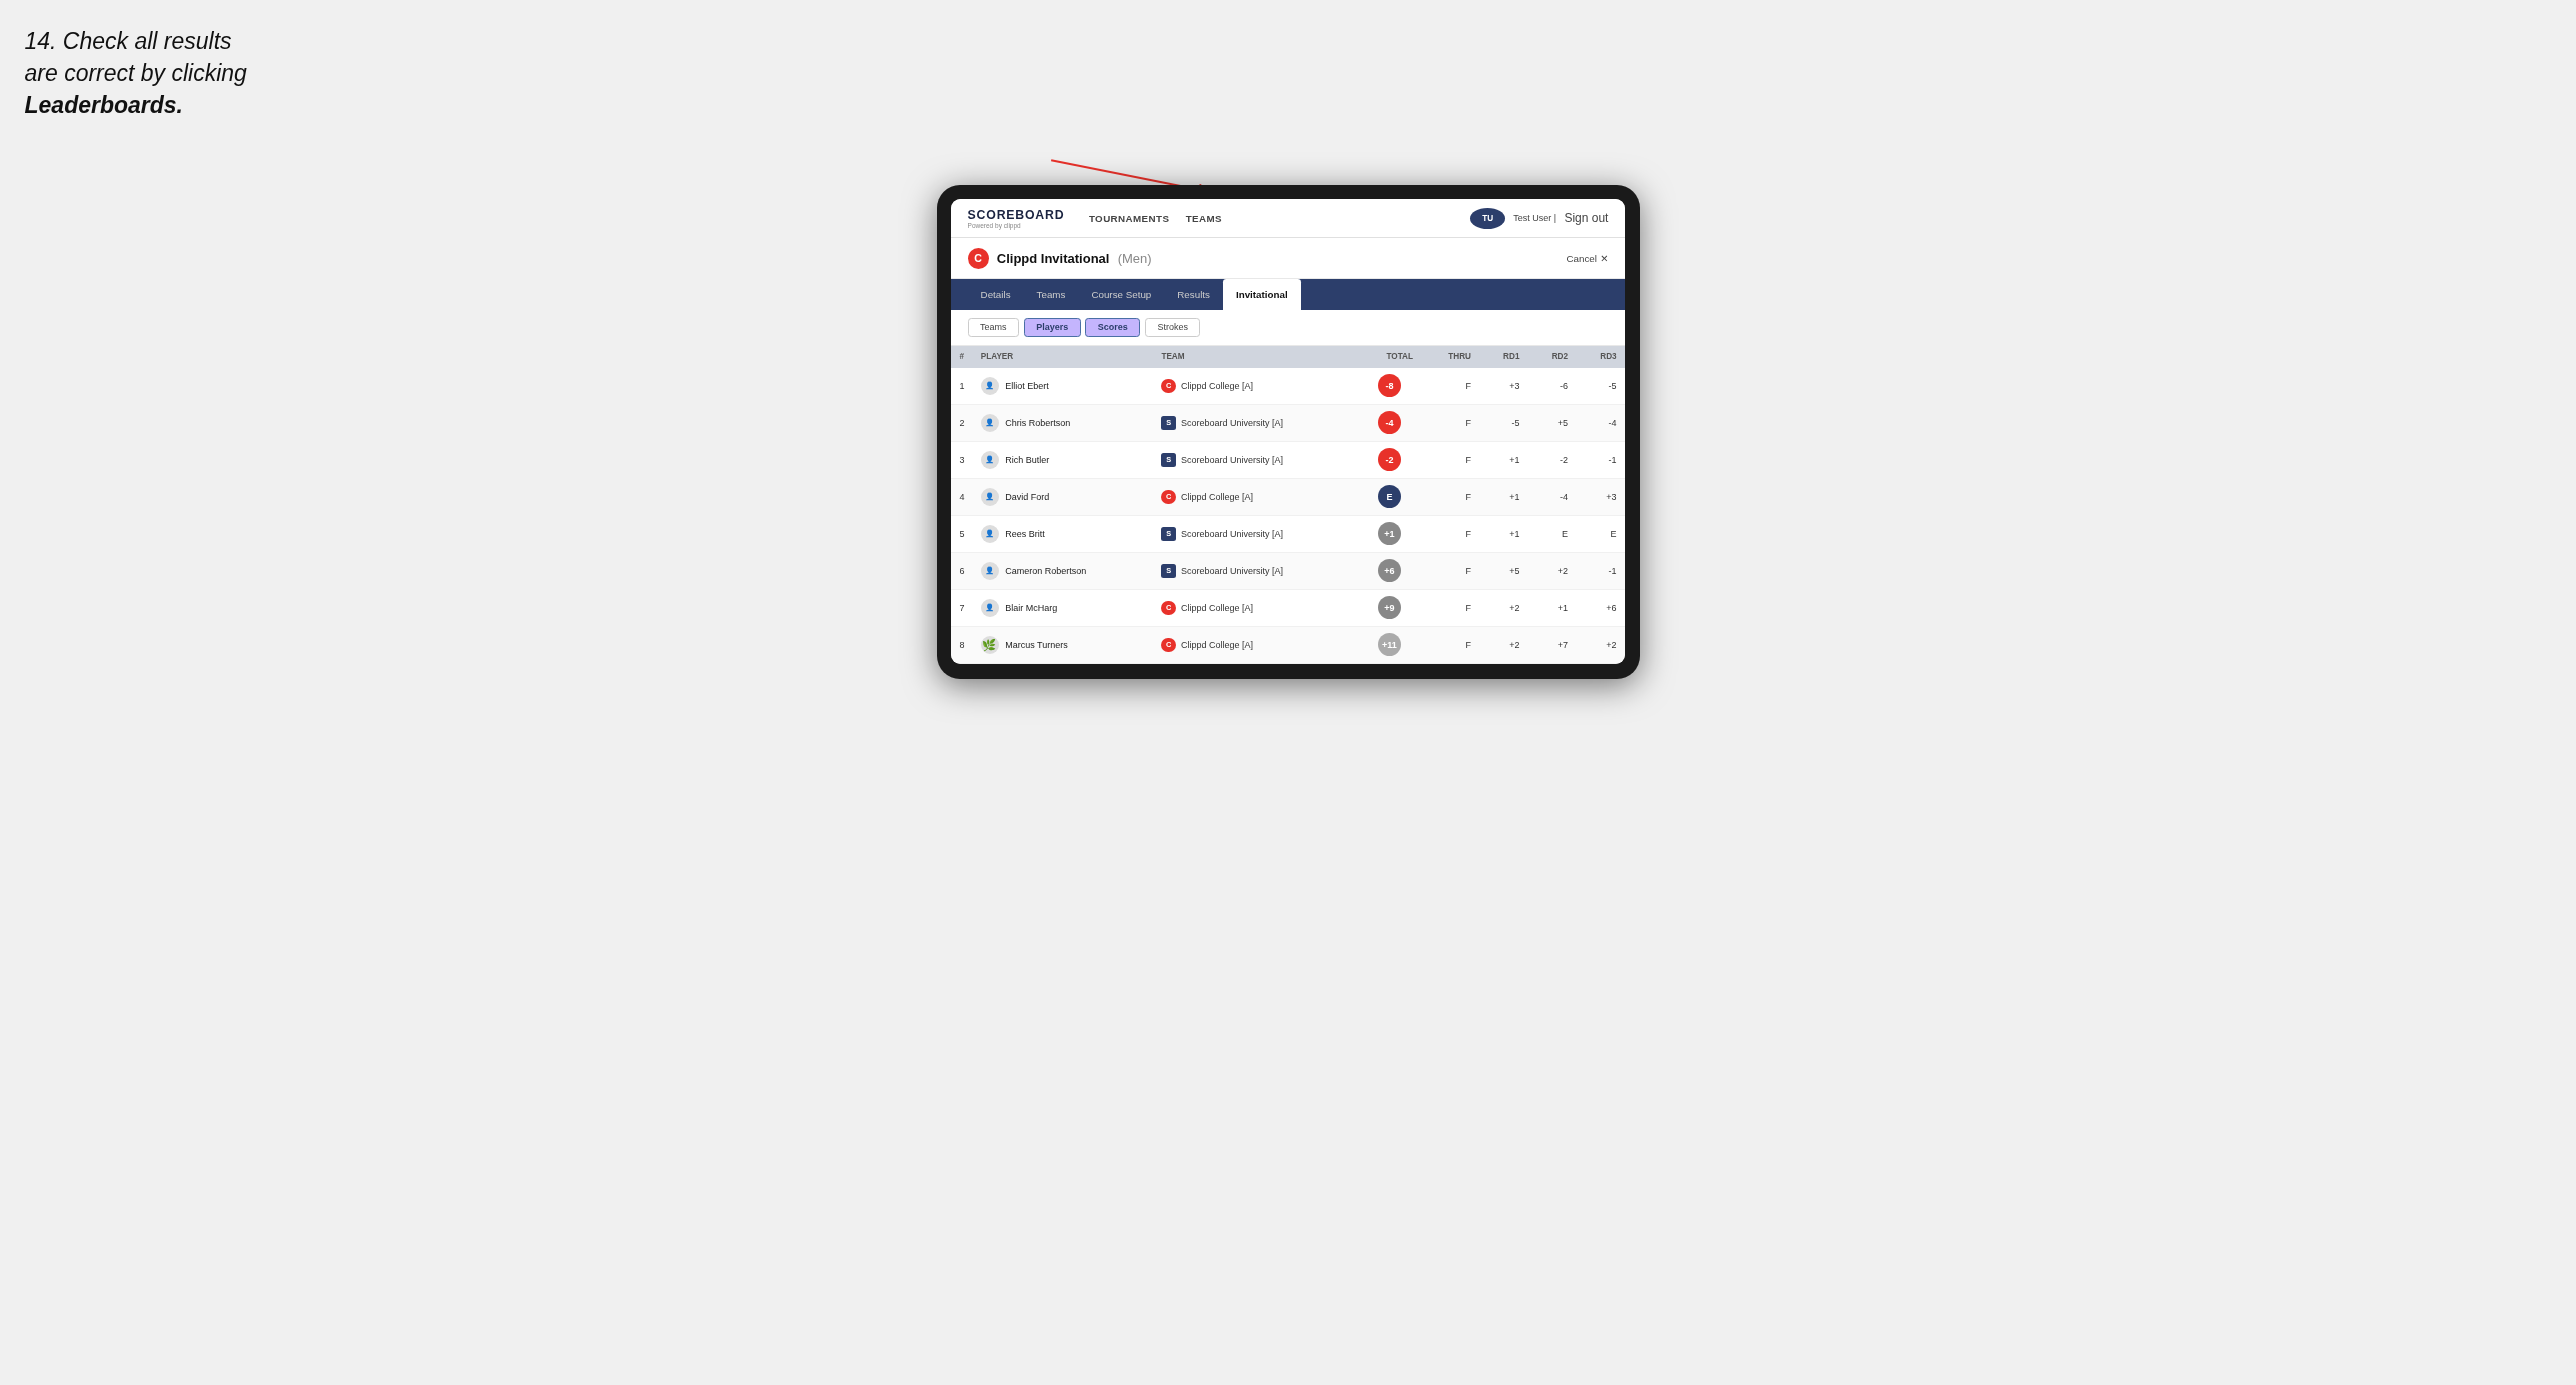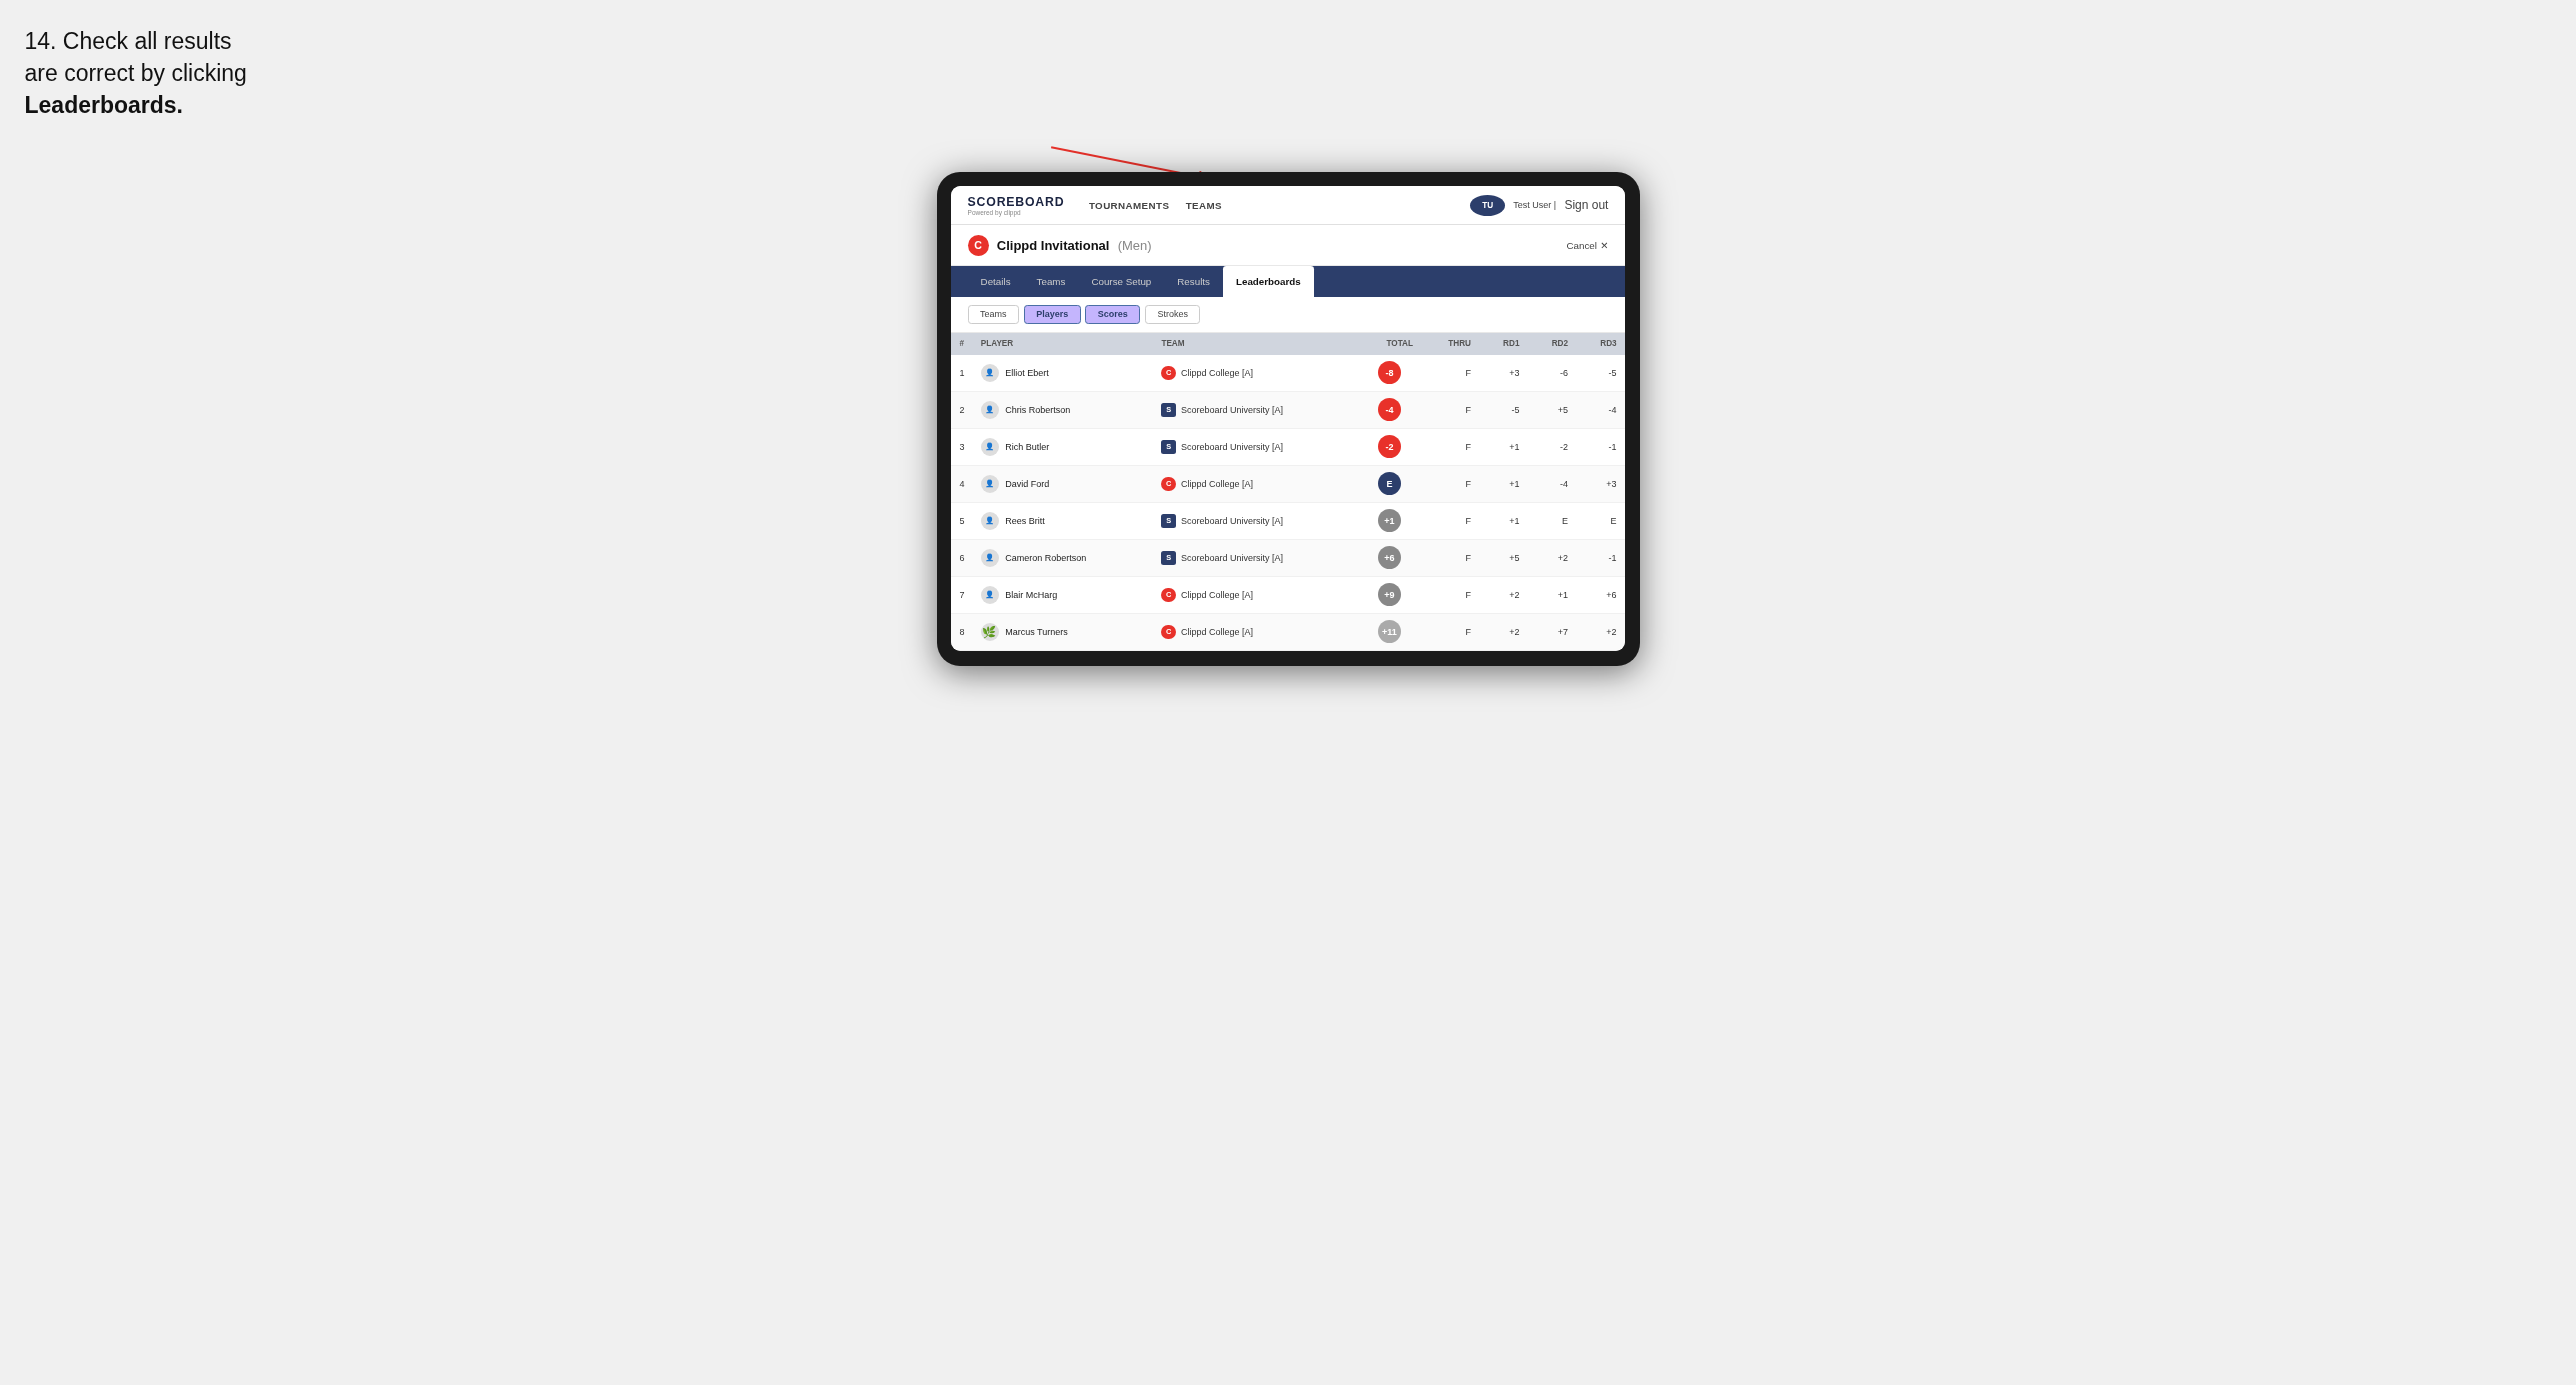--- a/index.html
+++ b/index.html
@@ -7,22 +7,23 @@
       background: #f0f0f0;
       font-family: -apple-system, BlinkMacSystemFont, 'Segoe UI', Arial, sans-serif;
       min-height: 100vh;
       padding: 24.5px;
     }
 
     .instruction-text {
       font-size: 23px;
       line-height: 1.4;
       color: #111;
-      margin-bottom: 18px;
+      margin-bottom: 31px;
       max-width: 302px;
+      font-style: italic;
     }
     .instruction-text strong { font-weight: 800; }
 
     .tablet-wrapper {
       display: flex;
       justify-content: center;
       position: relative;
     }
 
     .tablet-frame {
@@ -332,21 +333,21 @@
           <span>Cancel</span>
           <span>✕</span>
         </div>
       </div>
 
       <div class="tabs-bar">
         <div class="tab">Details</div>
         <div class="tab">Teams</div>
         <div class="tab">Course Setup</div>
         <div class="tab">Results</div>
-        <div class="tab active">Leaderboards</div>
+        <div class="tab active">Invitational</div>
       </div>
 
       <div class="filter-bar">
         <button class="filter-btn">Teams</button>
         <button class="filter-btn active">Players</button>
         <button class="filter-btn active">Scores</button>
         <button class="filter-btn">Strokes</button>
       </div>
 
       <div>

